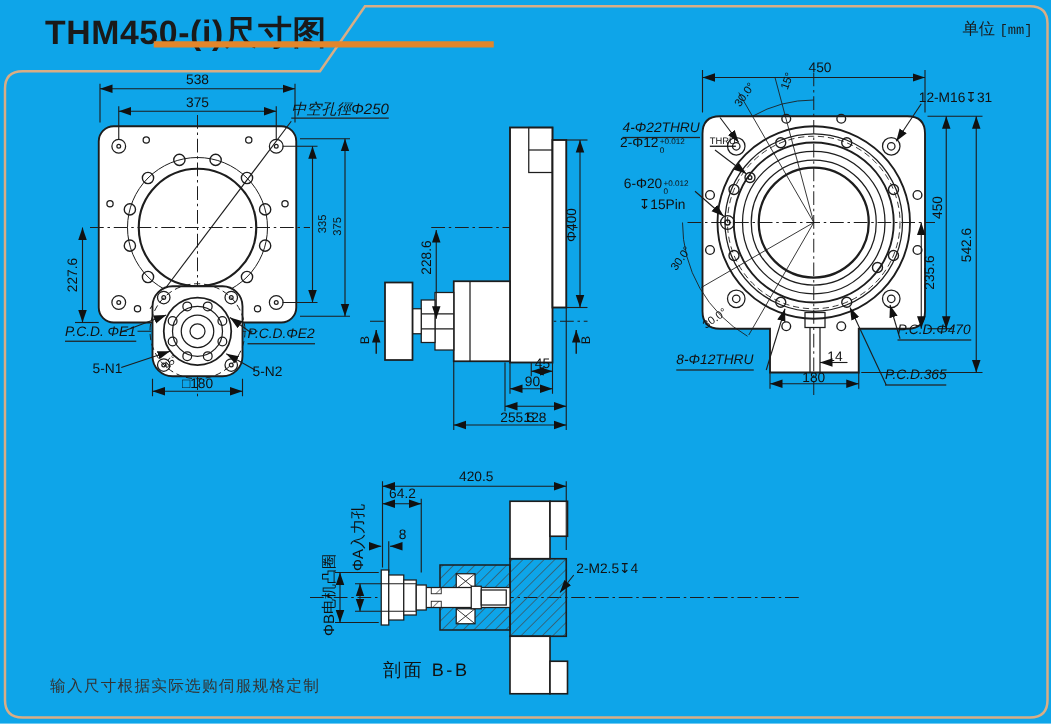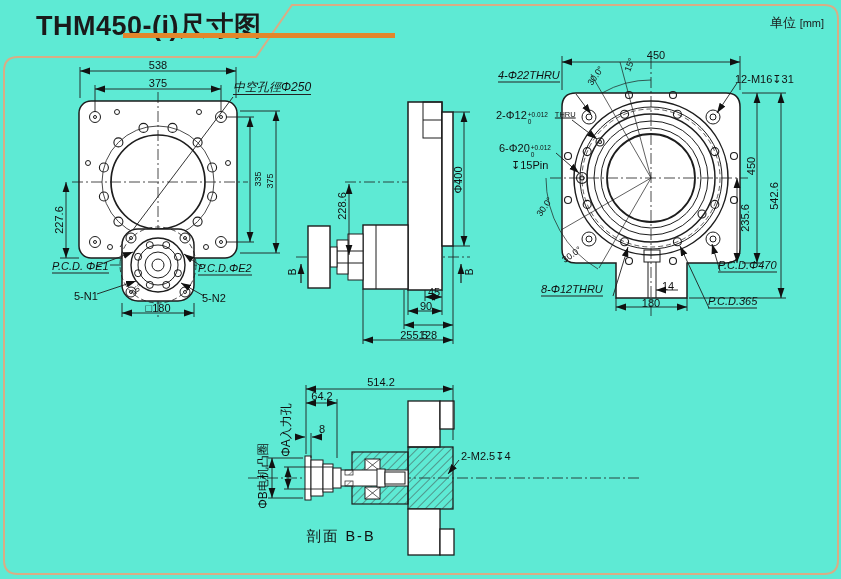--- a/index.html
+++ b/index.html
@@ -1,33 +1,33 @@
 <!DOCTYPE html>
 <html><head>
 <meta charset="utf-8">
 <style>
   html,body{margin:0;padding:0;background:#ffffff;}
-  #stage{position:relative;width:841px;height:579px;background:#5eead4;overflow:hidden;
+  #stage{position:relative;width:841px;height:579px;background:#0ea5e9;overflow:hidden;
          font-family:"Liberation Sans","DejaVu Sans",sans-serif;color:#1a1a1a;}
   svg{position:absolute;left:0;top:0;}
   .lbl{position:absolute;transform:translate(-50%,-50%);white-space:nowrap;
        font-size:11px;color:#111;line-height:1;background:transparent;}
   .lblL{transform:translate(0,-50%);}
   .rot{transform:translate(-50%,-50%) rotate(-90deg);}
   .und{border-bottom:1.3px solid #222;padding-bottom:1px;font-style:italic;}
   .cjk{font-size:12px;}
   .sm{font-size:9px;}
   .tolst{display:inline-flex;flex-direction:column;font-size:6.5px;line-height:6.5px;
          vertical-align:2px;margin-left:1px;}
   .tolst i{font-style:normal;}
-  .thru-sm{font-size:7.5px;text-decoration:underline;margin-left:7px;vertical-align:2px;}
+  .thru-sm{font-size:7.5px;text-decoration:underline;margin-left:20px;vertical-align:2px;}
   #title{position:absolute;left:36px;top:8px;font-size:27px;font-weight:bold;letter-spacing:.5px;}
   #title-bar{position:absolute;left:123px;top:33px;width:272px;height:4.5px;background:#e2862b;}
   #unit{position:absolute;left:770px;top:14px;font-size:13px;}
-  #unit .v{font-size:11px;font-family:Liberation Sans, sans-serif;}
+  #unit .v{font-size:11px;font-family:Liberation Mono, monospace;}
   #footer{position:absolute;left:40px;top:541px;font-size:12.5px;color:#333;letter-spacing:1px;}
   #caption{position:absolute;left:341px;top:536px;transform:translate(-50%,-50%);
            font-size:14.5px;letter-spacing:2px;color:#111;}
 </style>
 </head>
 <body>
 
 <div id="stage">
 
 <svg width="841" height="579" viewBox="0 0 841 579">
@@ -318,20 +318,21 @@
     </g>
   </g>
 </svg>
 
 <div id="title">THM450-(i)尺寸图</div>
 <div id="title-bar"></div>
 <div id="unit">
   <span>单位</span>
   <span class="v">[mm]</span>
 </div>
+<div id="footer">输入尺寸根据实际选购伺服规格定制</div>
 
 <div class="lbl" style="left:158px;top:65px">538</div>
 <div class="lbl" style="left:158px;top:83px">375</div>
 <div class="lbl lblL und cjk" style="left:233px;top:88px">中空孔徑Φ250</div>
 <div class="lbl rot" style="left:59px;top:220px">227.6</div>
 <div class="lbl rot sm" style="left:258px;top:179px">335</div>
 <div class="lbl rot sm" style="left:270px;top:181px">375</div>
 <div class="lbl lblL und" style="left:52px;top:267px">P.C.D. ΦE1</div>
 <div class="lbl lblL und" style="left:198px;top:269px">P.C.D.ΦE2</div>
 <div class="lbl lblL" style="left:74px;top:296px">5-N1</div>
@@ -344,21 +345,21 @@
 <div class="lbl" style="left:434px;top:292px">45</div>
 <div class="lbl" style="left:426px;top:306px">90</div>
 <div class="lbl" style="left:428px;top:335px">128</div>
 <div class="lbl" style="left:414px;top:335px">255.5</div>
 <div class="lbl rot" style="left:293px;top:272px;font-size:10px">B</div>
 <div class="lbl rot" style="left:470px;top:272px;font-size:10px">B</div>
 
 <div class="lbl" style="left:656px;top:55px">450</div>
 <div class="lbl" style="left:596px;top:76px;font-size:9px;transform:translate(-50%,-50%) rotate(-55deg)">30.0°</div>
 <div class="lbl" style="left:630px;top:65px;font-size:9px;transform:translate(-50%,-50%) rotate(-70deg)">15°</div>
-<div class="lbl lblL und" style="left:498px;top:76px">4-Φ22THRU</div>
+<div class="lbl lblL und" style="left:498px;top:104px">4-Φ22THRU</div>
 <div class="lbl lblL" style="left:496px;top:117px"><span>2-Φ12</span><span class="tolst">
         <i>+0.012</i>
         <i>0</i>
       </span><span class="thru-sm">THRU</span></div>
 <div class="lbl lblL" style="left:499px;top:150px"><span>6-Φ20</span><span class="tolst">
         <i>+0.012</i>
         <i>0</i>
       </span></div>
 <div class="lbl lblL" style="left:511px;top:165px">↧15Pin</div>
 <div class="lbl lblL" style="left:735px;top:79px">12-M16↧31</div>
@@ -366,21 +367,21 @@
 <div class="lbl rot" style="left:774px;top:196px">542.6</div>
 <div class="lbl rot" style="left:745px;top:218px">235.6</div>
 <div class="lbl lblL und" style="left:718px;top:266px">P.C.D.Φ470</div>
 <div class="lbl lblL und" style="left:708px;top:302px">P.C.D.365</div>
 <div class="lbl lblL und" style="left:541px;top:290px">8-Φ12THRU</div>
 <div class="lbl" style="left:545px;top:207px;font-size:9px;transform:translate(-50%,-50%) rotate(-55deg)">30.0°</div>
 <div class="lbl" style="left:572px;top:255px;font-size:9px;transform:translate(-50%,-50%) rotate(-35deg)">30.0°</div>
 <div class="lbl" style="left:668px;top:286px">14</div>
 <div class="lbl" style="left:651px;top:303px">180</div>
 
-<div class="lbl" style="left:381px;top:382px">514.2</div>
+<div class="lbl" style="left:381px;top:382px">420.5</div>
 <div class="lbl" style="left:322px;top:396px">64.2</div>
 <div class="lbl" style="left:322px;top:429px">8</div>
 <div class="lbl rot cjk" style="left:286px;top:430px">ΦA入力孔</div>
 <div class="lbl rot cjk" style="left:263px;top:476px">ΦB电机凸圈</div>
 <div class="lbl lblL" style="left:461px;top:456px">2-M2.5↧4</div>
 <div id="caption">剖面 B-B</div>
 
 </div>
 
 </body></html>

